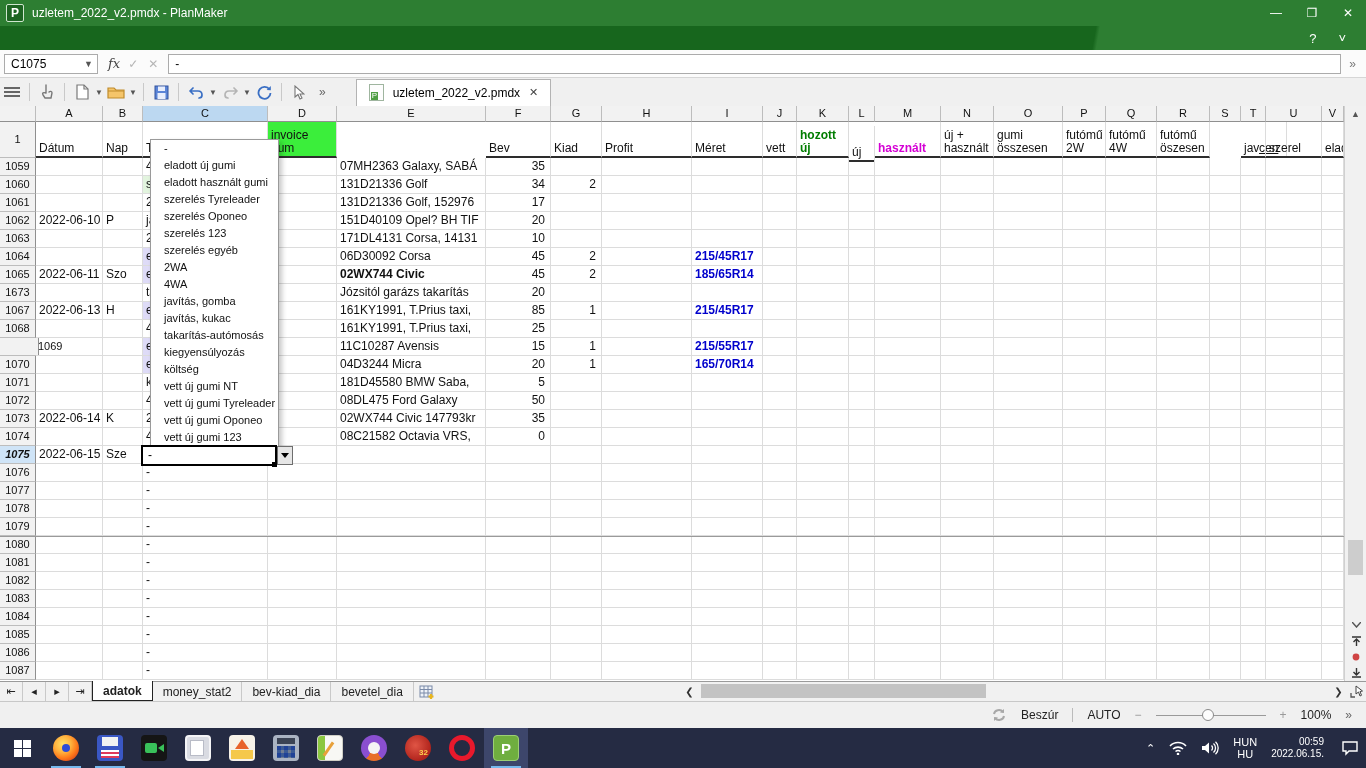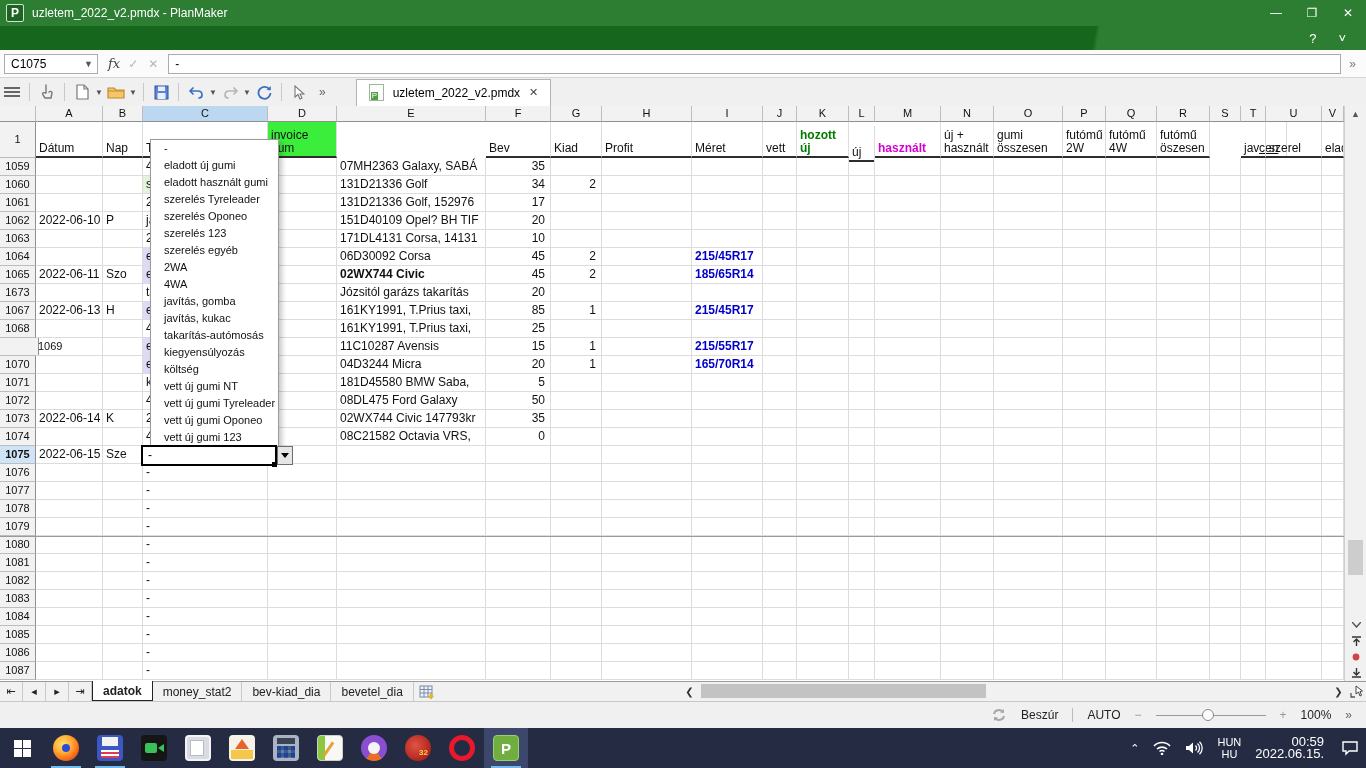--- a/index.html
+++ b/index.html
@@ -128,21 +128,21 @@
   .ic-gom { border-radius:50%; background:conic-gradient(#8a4fd0 0 40%, #e86f2a 40% 60%, #8a4fd0 60% 100%); }
   .ic-gom::after { content:""; position:absolute; left:7px; top:7px; width:12px; height:12px; border-radius:50%; background:#f4f4f4; }
   .ic-quake { border-radius:50%; background:radial-gradient(circle at 40% 40%, #e05545 0%, #b1241c 70%); }
   .ic-quake::after { content:"32"; position:absolute; right:3px; bottom:4px; font-size:8px; color:#ffd34d; font-weight:bold; }
   .ic-opera { border-radius:50%; border:5px solid #e8192c; background:transparent; }
   .ic-planmaker { background:#6fae3f; border:1px solid #9ccf74; color:#fff; font-weight:bold; font-size:15px; display:flex; align-items:center; justify-content:center; }
 
   .tray { margin-left:auto; display:flex; align-items:center; color:#fff; }
   .tray-item { padding:0 7px; display:flex; align-items:center; justify-content:center; }
   .tray-2line { font-size:11px; line-height:12px; text-align:center; }
-  .tray-clock { font-size:13px; line-height:12px; text-align:right; padding-right:10px; }
+  .tray-clock { font-size:10px; line-height:12px; text-align:right; padding-right:10px; }
   .chev-up { font-size:11px; color:#fff; }
 
   .gray { color:#9a9a9a; }
 </style>
 </head>
 <body>
 
 <div id="app">
 
   <div class="titlebar">
@@ -695,21 +695,21 @@
       <div class="cell" style="left: 875px; width: 66px; top: 322px;"></div>
       <div class="cell" style="left: 941px; width: 53px; top: 322px;"></div>
       <div class="cell" style="left: 994px; width: 69px; top: 322px;"></div>
       <div class="cell" style="left: 1063px; width: 43px; top: 322px;"></div>
       <div class="cell" style="left: 1106px; width: 51px; top: 322px;"></div>
       <div class="cell" style="left: 1157px; width: 53px; top: 322px;"></div>
       <div class="cell" style="left: 1210px; width: 31px; top: 322px;"></div>
       <div class="cell" style="left: 1241px; width: 25px; top: 322px;"></div>
       <div class="cell" style="left: 1266px; width: 56px; top: 322px;"></div>
       <div class="cell" style="left: 1322px; width: 22px; top: 322px;"></div>
-      <div class="rowh active" style="top: 340px;">1075</div>
+      <div class="rowh active" style="top: 340px; font-style: italic;">1075</div>
       <div class="cell" style="left: 36px; width: 67px; top: 340px;">2022-06-15</div>
       <div class="cell" style="left: 103px; width: 40px; top: 340px;">Sze</div>
       <div class="cell" style="left: 143px; width: 125px; top: 340px;"></div>
       <div class="cell" style="left: 268px; width: 69px; top: 340px;"></div>
       <div class="cell" style="left: 337px; width: 149px; top: 340px;"></div>
       <div class="cell num" style="left: 486px; width: 65px; top: 340px;"></div>
       <div class="cell num" style="left: 551px; width: 51px; top: 340px;"></div>
       <div class="cell" style="left: 602px; width: 90px; top: 340px;"></div>
       <div class="cell" style="left: 692px; width: 71px; top: 340px;"></div>
       <div class="cell" style="left: 763px; width: 34px; top: 340px;"></div>

